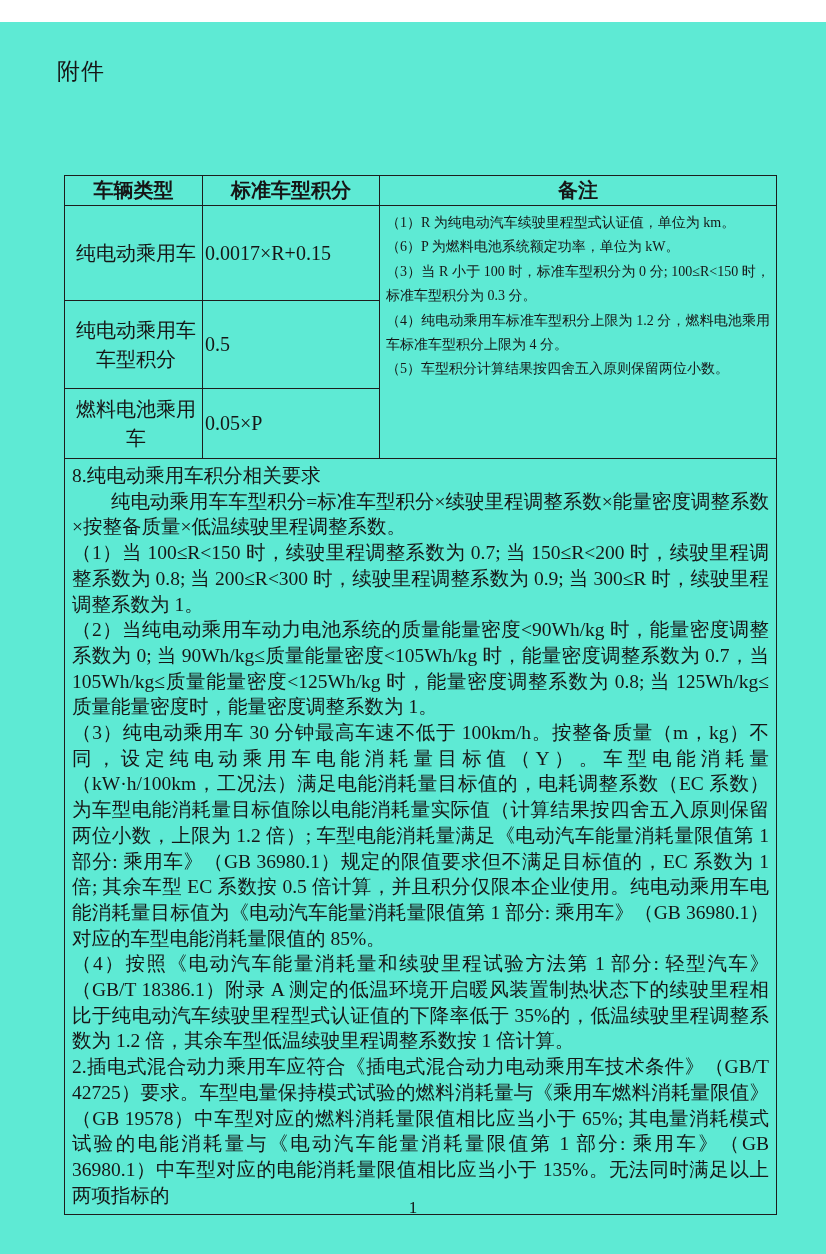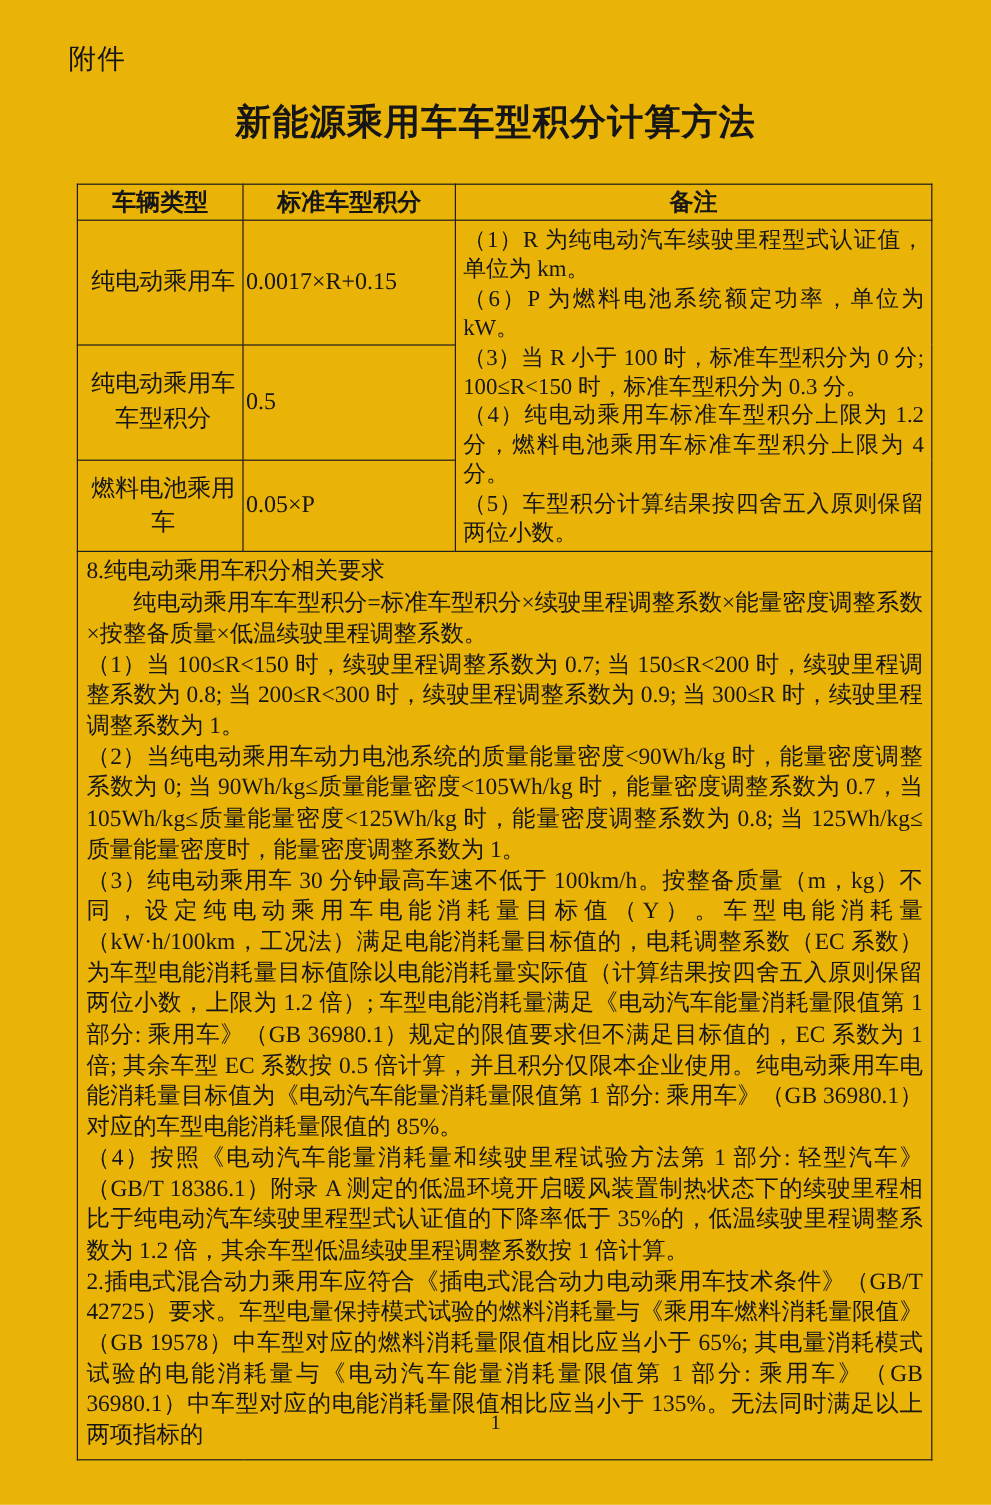--- a/index.html
+++ b/index.html
@@ -4,21 +4,21 @@
 <style>
   * { margin: 0; padding: 0; box-sizing: border-box; }
   html, body { background: #ffffff; }
   body {
     width: 826px; height: 1254px;
     font-family: "Liberation Serif", "DejaVu Serif", serif;
     color: #161616;
     position: relative;
     overflow: hidden;
   }
-  .page { position: absolute; inset: 0; background: #eab308; }
+  .page { position: absolute; inset: 0; background: #5eead4; margin-top: 22px; }
 
   .attachment-label {
     position: absolute; left: 57px; top: 34px;
     font-size: 23px; letter-spacing: 1px;
   }
 
   .doc-title {
     position: absolute; top: 82px; left: 0; width: 100%;
     text-align: center;
     font-size: 30px; font-weight: bold;
@@ -55,21 +55,21 @@
     vertical-align: middle;
     padding: 2px;
   }
   tr.r1 { height: 95px; }
   tr.r2 { height: 88px; }
   tr.r3 { height: 70px; }
 
   td.notes {
     vertical-align: top;
     padding: 5px 6px 2px 6px;
-    font-size: 19px; line-height: 24.4px;
+    font-size: 14px; line-height: 24.4px;
     text-align: justify;
     overflow: hidden;
   }
   td.notes .note { text-align: justify; }
 
   td.bodycell {
     vertical-align: top;
     padding: 4px 7px 6px 7px;
     font-size: 19.5px; line-height: 25.7px;
     text-align: justify;
@@ -82,21 +82,20 @@
     text-align: center; font-size: 17px;
   }
 </style>
 </head>
 <body>
 
 <div class="page">
 
   <div class="attachment-label">附件</div>
 
-  <div class="doc-title">新能源乘用车车型积分计算方法</div>
 
   <table class="points-table">
     <colgroup>
         <col class="c1">
         <col class="c2">
         <col class="c3">
       </colgroup>
     <tbody>
         <tr>
       <th class="hdr">车辆类型</th>

